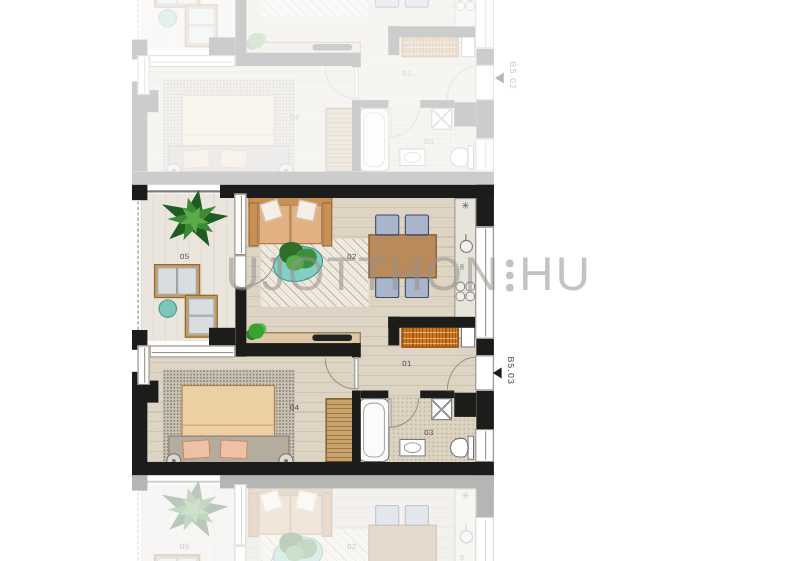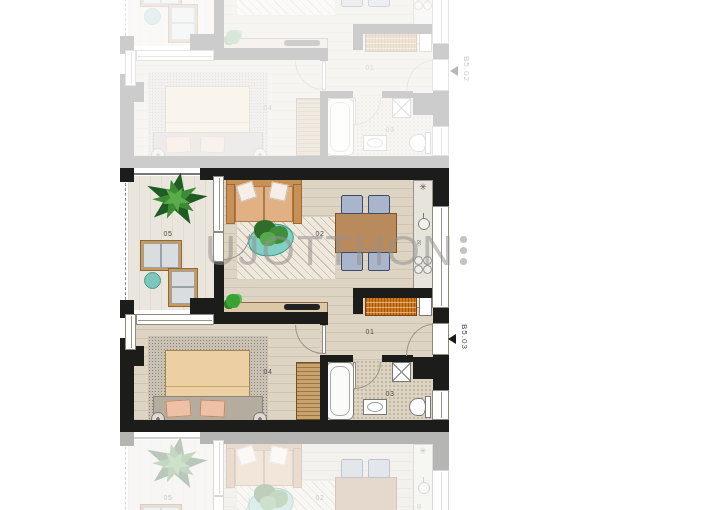--- a/index.html
+++ b/index.html
@@ -325,20 +325,21 @@
   <div class="rlabel" style="left:258px;top:222px;width:24px;">03</div>
 </div>
 
 <div id="watermark">
   <span>UJOTTHON</span>
   <span class="wm-dots">
     <span class="wm-dot"></span>
         <span class="wm-dot"></span>
         <span class="wm-dot"></span>
   </span>
+  <span>HU</span>
 </div>
 
 <div class="unit-label" style="left:448px;top:324px;">
   <span class="tri-left" style="margin-top:10px;"></span>
   <span class="vtext" style="margin-left:4px;">B5.03</span>
 </div>
 <div class="unit-label" style="left:450px;top:56px;opacity:.3;">
   <span class="tri-left" style="margin-top:10px;"></span>
   <span class="vtext" style="margin-left:4px;">B5.02</span>
 </div>

